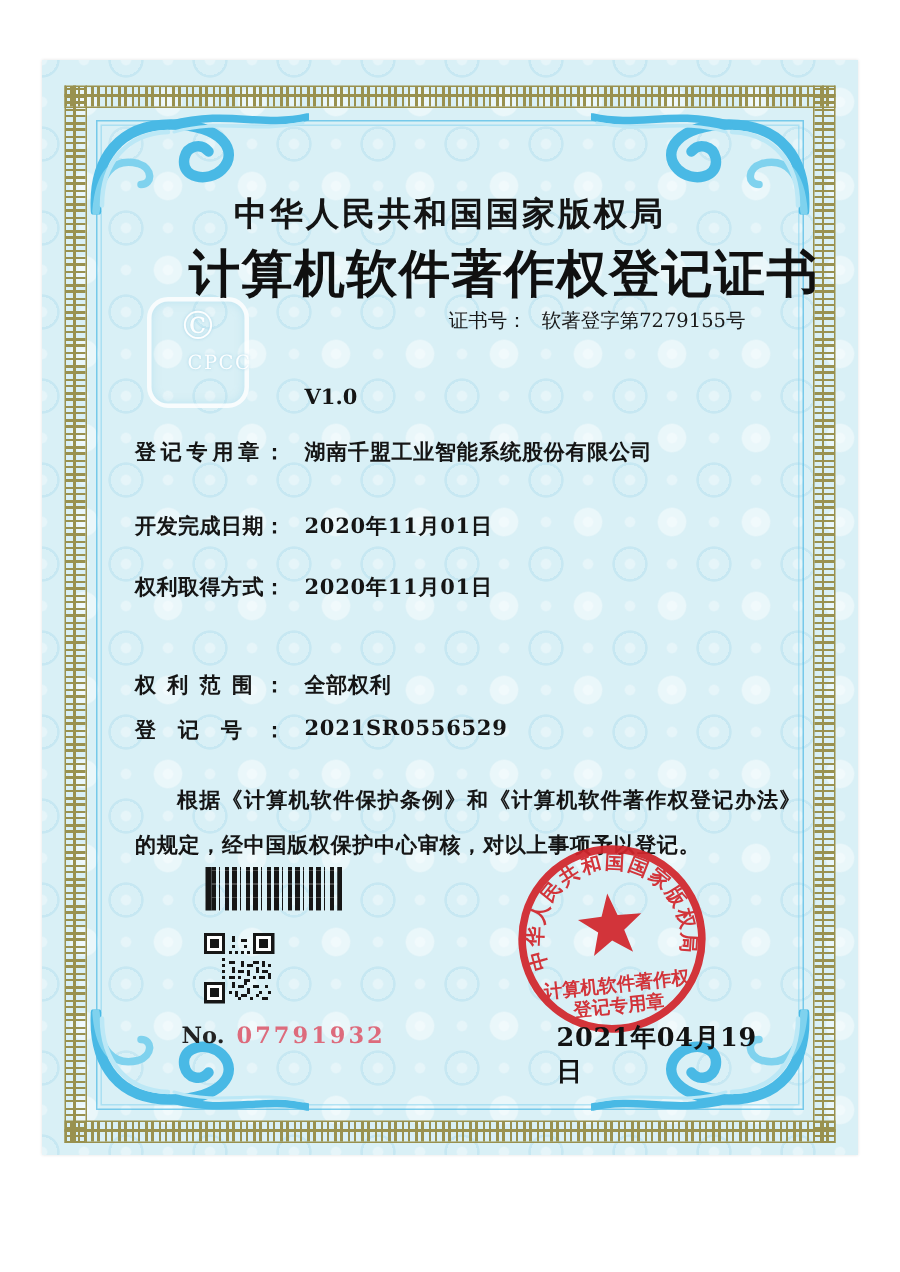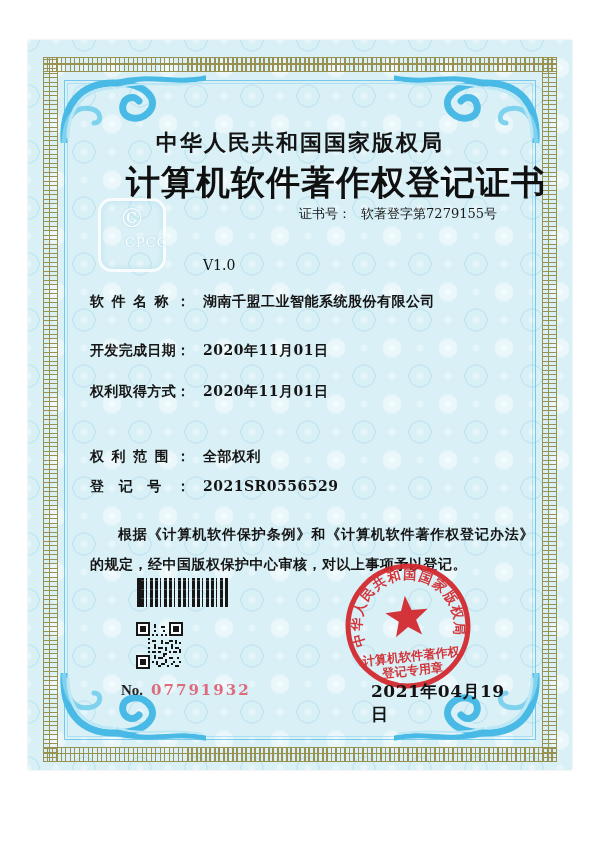--- a/index.html
+++ b/index.html
@@ -71,38 +71,38 @@
     font-size:13px;font-weight:normal;color:#1a1a1a;
   }
   .certno .lbl{margin-right:10px;}
   
   .field{position:absolute;left:62px;font-size:14px;font-weight:bold;color:#151515;white-space:nowrap;}
   .flabel{
     display:inline-block;width:100px;vertical-align:top;
     text-align:justify;text-align-last:justify;-moz-text-align-last:justify;
   }
   .fvalue{margin-left:13px;letter-spacing:.5px;}
-  .fversion{position:absolute;left:175px;top:217px;font-size:14px;font-weight:normal;color:#151515;}
+  .fversion{position:absolute;left:175px;top:217px;font-size:14px;font-weight:bold;color:#151515;}
   
   .statement{
     position:absolute;left:62px;right:38px;top:459px;
     font-size:14px;font-weight:bold;color:#151515;
     line-height:30px;text-indent:2em;letter-spacing:.5px;text-align:justify;margin-top:20px;
   }
   
   .barcode{
     position:absolute;left:109px;top:538px;width:84px;height:29px;
     border-left:4px solid #161616;border-right:3px solid #161616;
     background-image:
       repeating-linear-gradient(0deg,rgba(255,255,255,0) 0 8px,rgba(255,255,255,.22) 8px 9px),
       repeating-linear-gradient(90deg,#161616 0 3px,rgba(0,0,0,0) 3px 5px,#161616 5px 6px,rgba(0,0,0,0) 6px 9px,#161616 9px 12px,rgba(0,0,0,0) 12px 14px);
   }
   .qr{position:absolute;left:108px;top:582px;width:47px;height:47px;}
   .serial{position:absolute;left:93px;top:641px;font-size:15px;white-space:nowrap;}
-  .serial .no{color:#222;font-weight:bold;margin-right:8px;font-family:Liberation Serif, serif;}
+  .serial .no{color:#222;font-weight:bold;margin-right:8px;}
   .serial .num{color:#dd6b7c;letter-spacing:2px;font-weight:bold;}
   
   .stamp{position:absolute;left:314px;top:520px;width:132px;height:132px;opacity:.93;transform:rotate(-6deg);}
   .issue-date{
     position:absolute;left:327px;top:640px;width:140px;
     font-size:17px;font-weight:bold;color:#121212;letter-spacing:.5px;margin-left:16px;
   }
 </style>
 </head>
 <body>
@@ -149,21 +149,21 @@
 
   <div class="authority">中华人民共和国国家版权局</div>
   <div class="cert-title">计算机软件著作权登记证书</div>
   <div class="certno">
     <span class="lbl">证书号：</span><span>软著登字第7279155号</span>
   </div>
 
   <div class="fversion">V1.0</div>
 
   <div class="field" style="top:253px">
-    <span class="flabel">软件名称：</span><span class="fvalue">湖南千盟工业智能系统股份有限公司</span>
+    <span class="flabel">登记专用章：</span><span class="fvalue">湖南千盟工业智能系统股份有限公司</span>
   </div>
 
   <div class="field" style="top:302px">
     <span class="flabel">开发完成日期：</span><span class="fvalue">2020年11月01日</span>
   </div>
 
   <div class="field" style="top:343px">
     <span class="flabel">权利取得方式：</span><span class="fvalue">2020年11月01日</span>
   </div>
 

